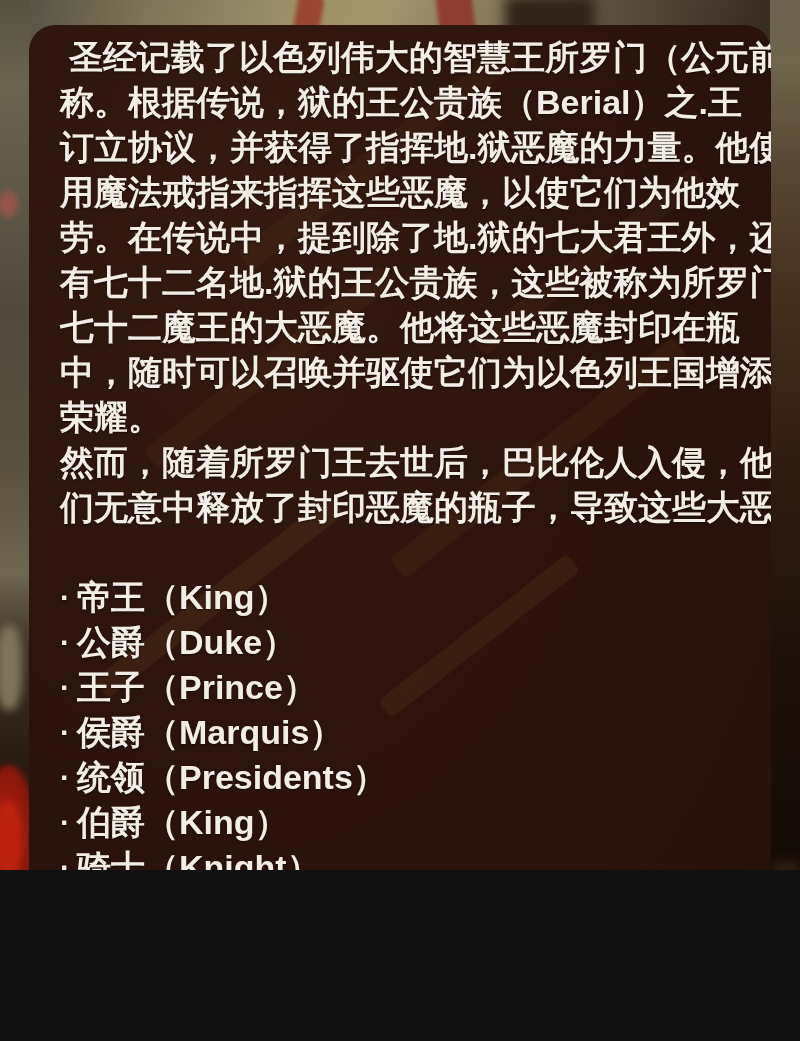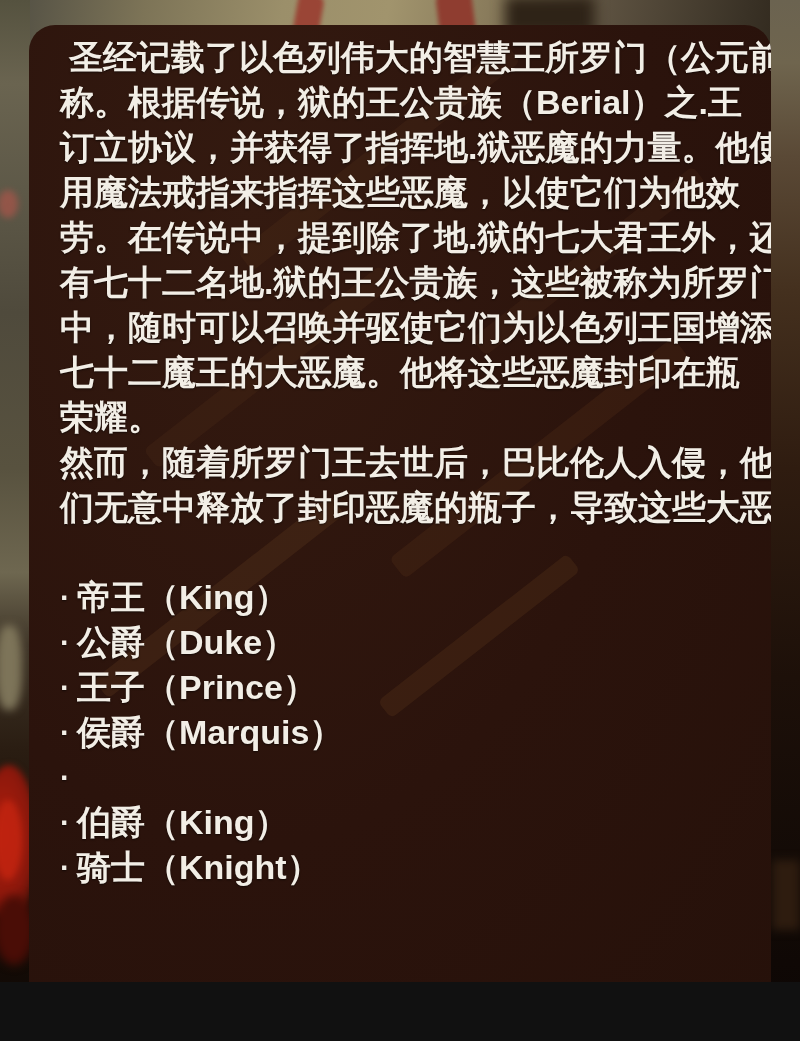--- a/index.html
+++ b/index.html
@@ -1,17 +1,17 @@
 <!DOCTYPE html>
 <html><head>
 <meta charset="utf-8">
 <style>
   html,body{margin:0;padding:0;background:#111;}
   .stage{
-    position:relative;width:800px;height:982px;overflow:hidden;
+    position:relative;width:800px;height:870px;overflow:hidden;
     background:#bef264;
     font-family:"Liberation Sans","DejaVu Sans",sans-serif;
   }
   .stage *{box-sizing:border-box;}
 
   
   .bg-top{
     position:absolute;left:0;top:0;width:800px;height:70px;
     background:linear-gradient(100deg,#4e4c42 0%,#7d7457 18%,#9b8f6a 35%,#a1946d 48%,#8a7c5c 60%,#5c5140 75%,#3a3226 92%,#2c2419 100%);
   }
@@ -150,22 +150,22 @@
     <div class="streak s5"></div>
     <div class="streak s6"></div>
 
     <div class="article">
       <div class="line indent">圣经记载了以色列伟大的智慧王所罗门（公元前</div>
       <div class="line">称。根据传说，狱的王公贵族（Berial）之.王</div>
       <div class="line">订立协议，并获得了指挥地.狱恶魔的力量。他使</div>
       <div class="line">用魔法戒指来指挥这些恶魔，以使它们为他效</div>
       <div class="line">劳。在传说中，提到除了地.狱的七大君王外，还</div>
       <div class="line">有七十二名地.狱的王公贵族，这些被称为所罗门</div>
+      <div class="line">七十二魔王的大恶魔。他将这些恶魔封印在瓶</div>
       <div class="line">中，随时可以召唤并驱使它们为以色列王国增添</div>
-      <div class="line">七十二魔王的大恶魔。他将这些恶魔封印在瓶</div>
       <div class="line">荣耀。</div>
       <div class="line">然而，随着所罗门王去世后，巴比伦人入侵，他</div>
       <div class="line">们无意中释放了封印恶魔的瓶子，导致这些大恶</div>
 
       <div class="spacer"></div>
 
 
       <div class="rank-row">
         <span class="dot">·</span>
         <span>帝王（King）</span>
@@ -177,20 +177,21 @@
       <div class="rank-row">
         <span class="dot">·</span>
         <span>王子（Prince）</span>
       </div>
       <div class="rank-row">
         <span class="dot">·</span>
         <span>侯爵（Marquis）</span>
       </div>
       <div class="rank-row">
         <span class="dot">·</span>
+        <span>统领（Presidents）</span>
       </div>
       <div class="rank-row">
         <span class="dot">·</span>
         <span>伯爵（King）</span>
       </div>
       <div class="rank-row">
         <span class="dot">·</span>
         <span>骑士（Knight）</span>
       </div>
     </div>

